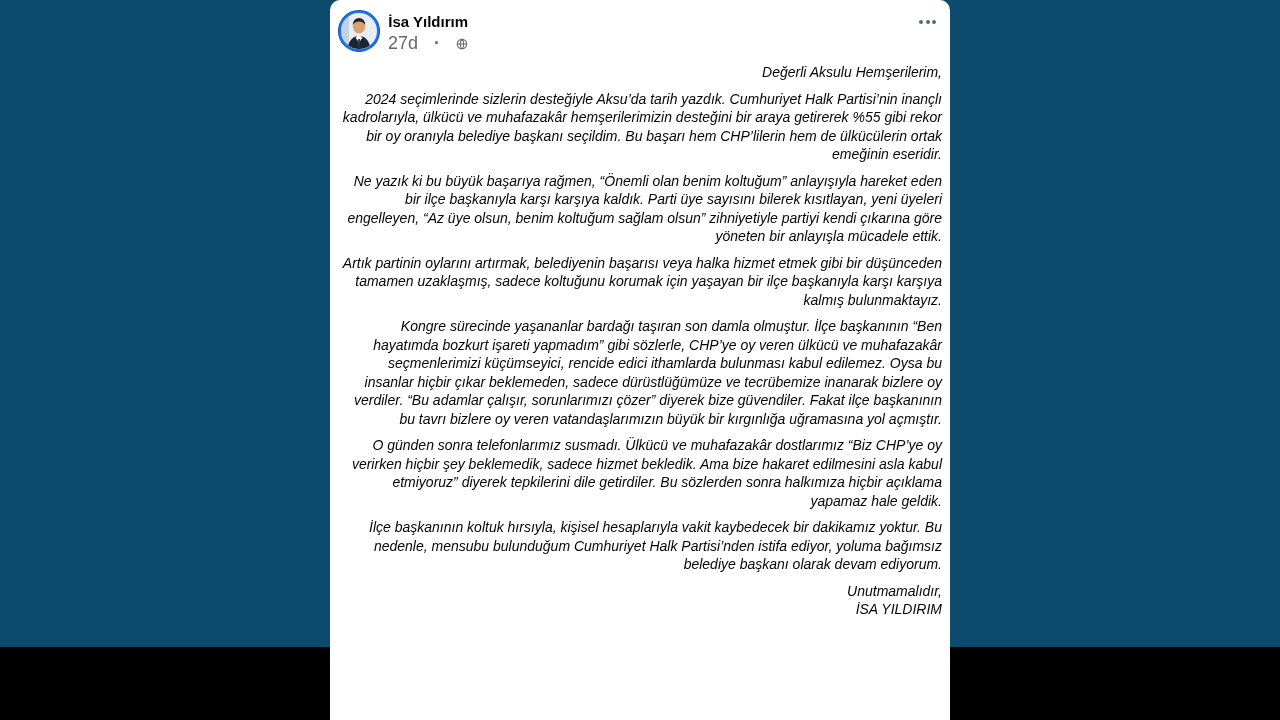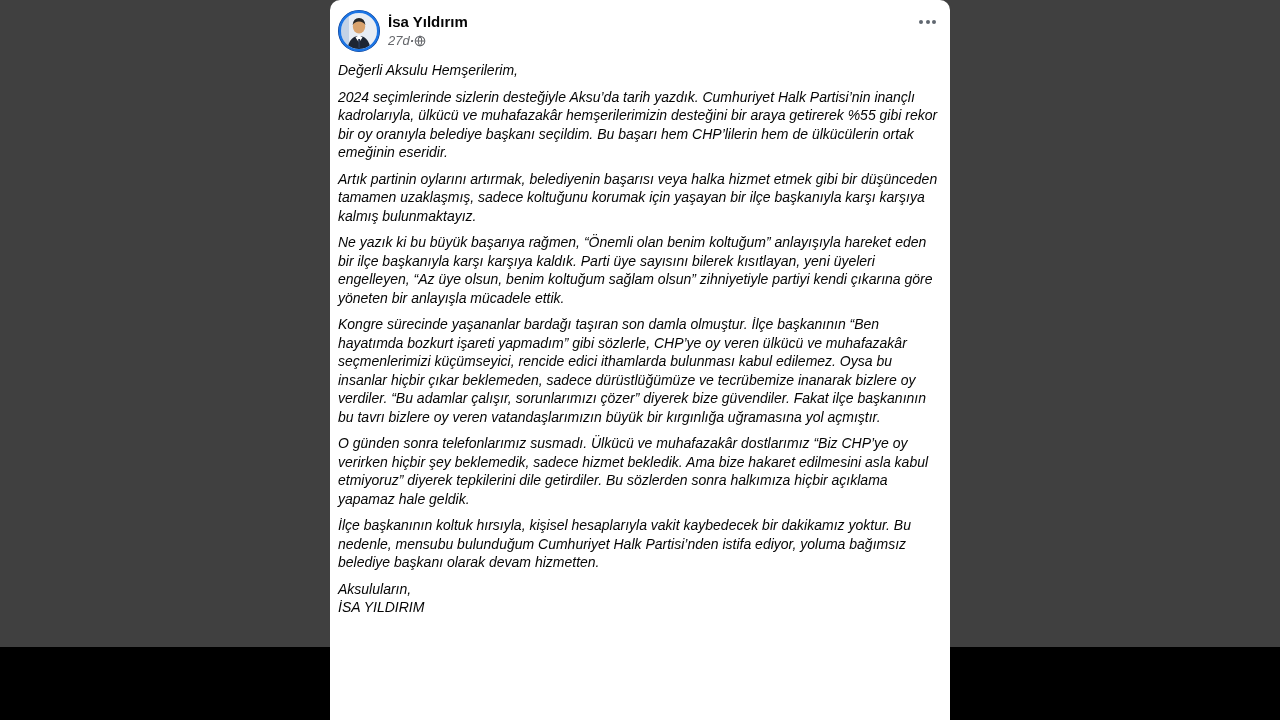--- a/index.html
+++ b/index.html
@@ -10,21 +10,22 @@
     height: 720px;
     overflow: hidden;
     font-family: "Liberation Sans", sans-serif;
   }
   .stage {
     width: 1280px;
     height: 647px;
     display: flex;
     justify-content: center;
     align-items: flex-start;
-    background: #404040;
+    background: #0c4a6e;
+    text-align: right;
   }
   .card {
     width: 620px;
     min-height: 720px;
     background: #ffffff;
     border-radius: 10px 10px 0 0;
     padding: 10px 8px 0 8px;
     color: #050505;
   }
   .post-header {
@@ -46,25 +47,24 @@
     font-size: 15px;
     font-weight: 700;
     color: #050505;
     text-decoration: none;
     line-height: 1.2;
     cursor: pointer;
   }
   .sub {
     display: flex;
     align-items: center;
-    gap: 0;
-    font-size: 13px;
+    gap: 16px;
+    font-size: 18px;
     color: #65676b;
     margin-top: 2px;
-    font-style: italic;
   }
   .sub .sep { font-weight: 700; }
   .more-btn {
     margin-left: auto;
     background: none;
     border: none;
     padding: 10px 6px;
     cursor: pointer;
     display: flex;
     align-items: center;
@@ -134,26 +134,26 @@
           <i></i>
             <i></i>
             <i></i>
         </span>
       </button>
     </header>
 
     <div class="post-text">
       <p>Değerli Aksulu Hemşerilerim,</p>
       <p>2024 seçimlerinde sizlerin desteğiyle Aksu’da tarih yazdık. Cumhuriyet Halk Partisi’nin inançlı kadrolarıyla, ülkücü ve muhafazakâr hemşerilerimizin desteğini bir araya getirerek %55 gibi rekor bir oy oranıyla belediye başkanı seçildim. Bu başarı hem CHP’lilerin hem de ülkücülerin ortak emeğinin eseridir.</p>
+      <p>Ne yazık ki bu büyük başarıya rağmen, “Önemli olan benim koltuğum” anlayışıyla hareket eden bir ilçe başkanıyla karşı karşıya kaldık. Parti üye sayısını bilerek kısıtlayan, yeni üyeleri engelleyen, “Az üye olsun, benim koltuğum sağlam olsun” zihniyetiyle partiyi kendi çıkarına göre yöneten bir anlayışla mücadele ettik.</p>
       <p>Artık partinin oylarını artırmak, belediyenin başarısı veya halka hizmet etmek gibi bir düşünceden tamamen uzaklaşmış, sadece koltuğunu korumak için yaşayan bir ilçe başkanıyla karşı karşıya kalmış bulunmaktayız.</p>
-      <p>Ne yazık ki bu büyük başarıya rağmen, “Önemli olan benim koltuğum” anlayışıyla hareket eden bir ilçe başkanıyla karşı karşıya kaldık. Parti üye sayısını bilerek kısıtlayan, yeni üyeleri engelleyen, “Az üye olsun, benim koltuğum sağlam olsun” zihniyetiyle partiyi kendi çıkarına göre yöneten bir anlayışla mücadele ettik.</p>
       <p>Kongre sürecinde yaşananlar bardağı taşıran son damla olmuştur. İlçe başkanının “Ben hayatımda bozkurt işareti yapmadım” gibi sözlerle, CHP’ye oy veren ülkücü ve muhafazakâr seçmenlerimizi küçümseyici, rencide edici ithamlarda bulunması kabul edilemez. Oysa bu insanlar hiçbir çıkar beklemeden, sadece dürüstlüğümüze ve tecrübemize inanarak bizlere oy verdiler. “Bu adamlar çalışır, sorunlarımızı çözer” diyerek bize güvendiler. Fakat ilçe başkanının bu tavrı bizlere oy veren vatandaşlarımızın büyük bir kırgınlığa uğramasına yol açmıştır.</p>
       <p>O günden sonra telefonlarımız susmadı. Ülkücü ve muhafazakâr dostlarımız “Biz CHP’ye oy verirken hiçbir şey beklemedik, sadece hizmet bekledik. Ama bize hakaret edilmesini asla kabul etmiyoruz” diyerek tepkilerini dile getirdiler. Bu sözlerden sonra halkımıza hiçbir açıklama yapamaz hale geldik.</p>
-      <p>İlçe başkanının koltuk hırsıyla, kişisel hesaplarıyla vakit kaybedecek bir dakikamız yoktur. Bu nedenle, mensubu bulunduğum Cumhuriyet Halk Partisi’nden istifa ediyor, yoluma bağımsız belediye başkanı olarak devam hizmetten.</p>
+      <p>İlçe başkanının koltuk hırsıyla, kişisel hesaplarıyla vakit kaybedecek bir dakikamız yoktur. Bu nedenle, mensubu bulunduğum Cumhuriyet Halk Partisi’nden istifa ediyor, yoluma bağımsız belediye başkanı olarak devam ediyorum.</p>
       <div class="signature">
-        <p>Aksuluların,</p>
+        <p>Unutmamalıdır,</p>
         <p>İSA YILDIRIM</p>
 
       </div>
     </div>
 
   </article>
 </div>
 
 </body></html>

